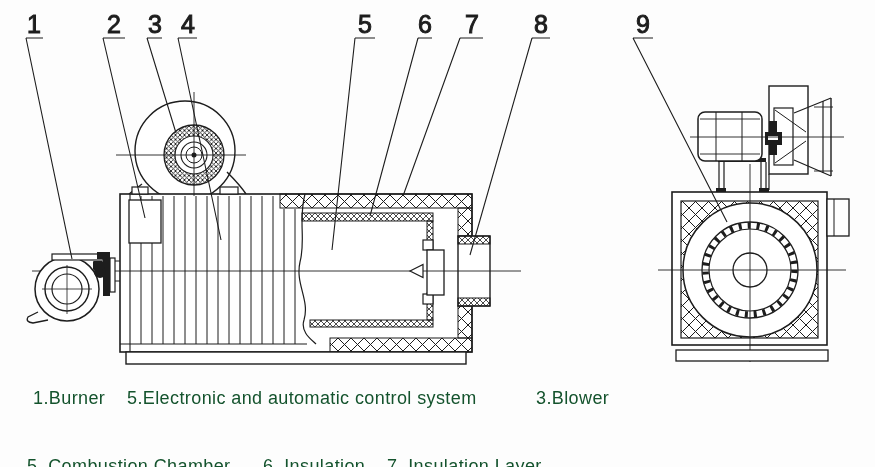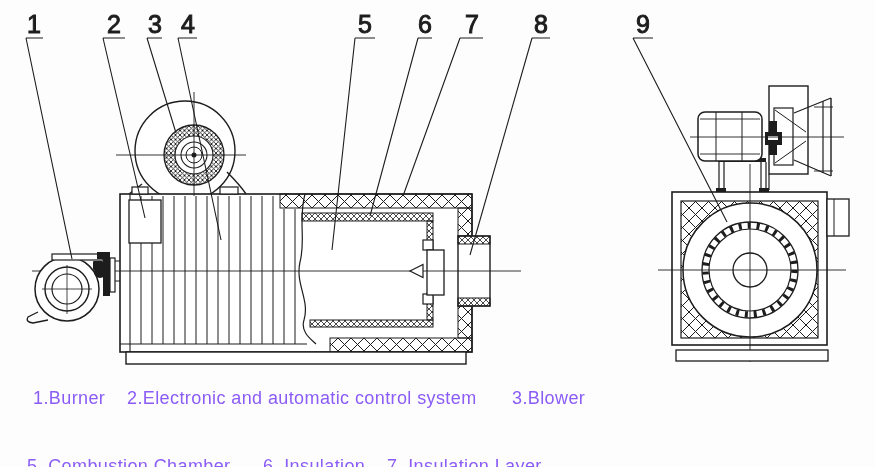--- a/index.html
+++ b/index.html
@@ -1,21 +1,21 @@
 <!DOCTYPE html>
 <html><head>
 <meta charset="utf-8">
 <style>
   html,body{margin:0;padding:0;background:#ffffff;}
   #stage{position:relative;width:875px;height:467px;background:#fdfdfd;overflow:hidden;
          font-family:"Liberation Sans", sans-serif;}
   #drawing{position:absolute;left:0;top:0;}
   .cap-row{position:absolute;left:0;width:875px;height:22px;}
   .cap{position:absolute;top:0;white-space:nowrap;font-size:18px;letter-spacing:0.4px;
-       color:#8b5cf6;font-family:"Liberation Sans", sans-serif;}
+       color:#14532d;font-family:"Liberation Sans", sans-serif;}
   svg text.num{font-family:"Liberation Sans", sans-serif;font-size:25px;fill:#1d1d1d;}
 </style>
 </head>
 <body>
 
 <div id="stage">
 
 <svg id="drawing" width="875" height="380" viewBox="0 0 875 380">
   <defs>
     <pattern id="xh" width="13" height="13" patternUnits="userSpaceOnUse">
@@ -197,22 +197,22 @@
     </g>
     <g>
       <text class="num" x="643" y="33" text-anchor="middle">9</text>
       <path d="M633,38 H653 M633,38 L727,222" fill="none" stroke-width="1.1"></path>
     </g>
   </g>
 </svg>
 
 <div class="cap-row" style="top:388px;">
   <span class="cap" style="left:33px">1.Burner</span>
-  <span class="cap" style="left:127px">2.Electronic and automatic control system</span>
-  <span class="cap" style="left:512px">3.Blower</span>
+  <span class="cap" style="left:127px">5.Electronic and automatic control system</span>
+  <span class="cap" style="left:536px">3.Blower</span>
 </div>
 <div class="cap-row" style="top:433px;margin-top:23px;">
   <span class="cap" style="left:27px">5. Combustion Chamber</span>
   <span class="cap" style="left:263px">6. Insulation</span>
   <span class="cap" style="left:387px">7. Insulation Layer</span>
 </div>
 
 </div>
 
 </body></html>

